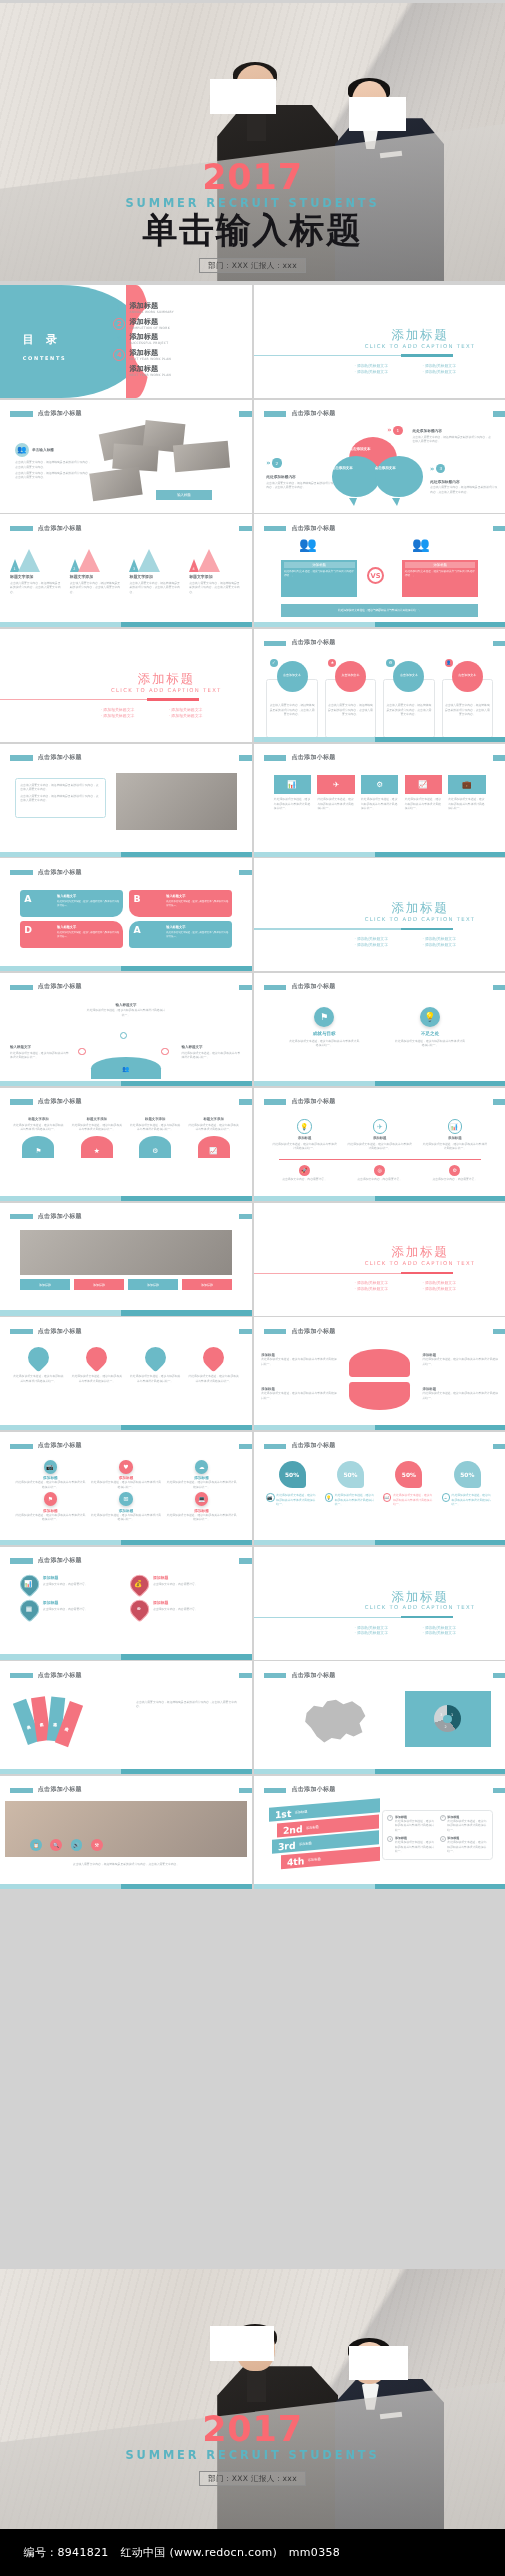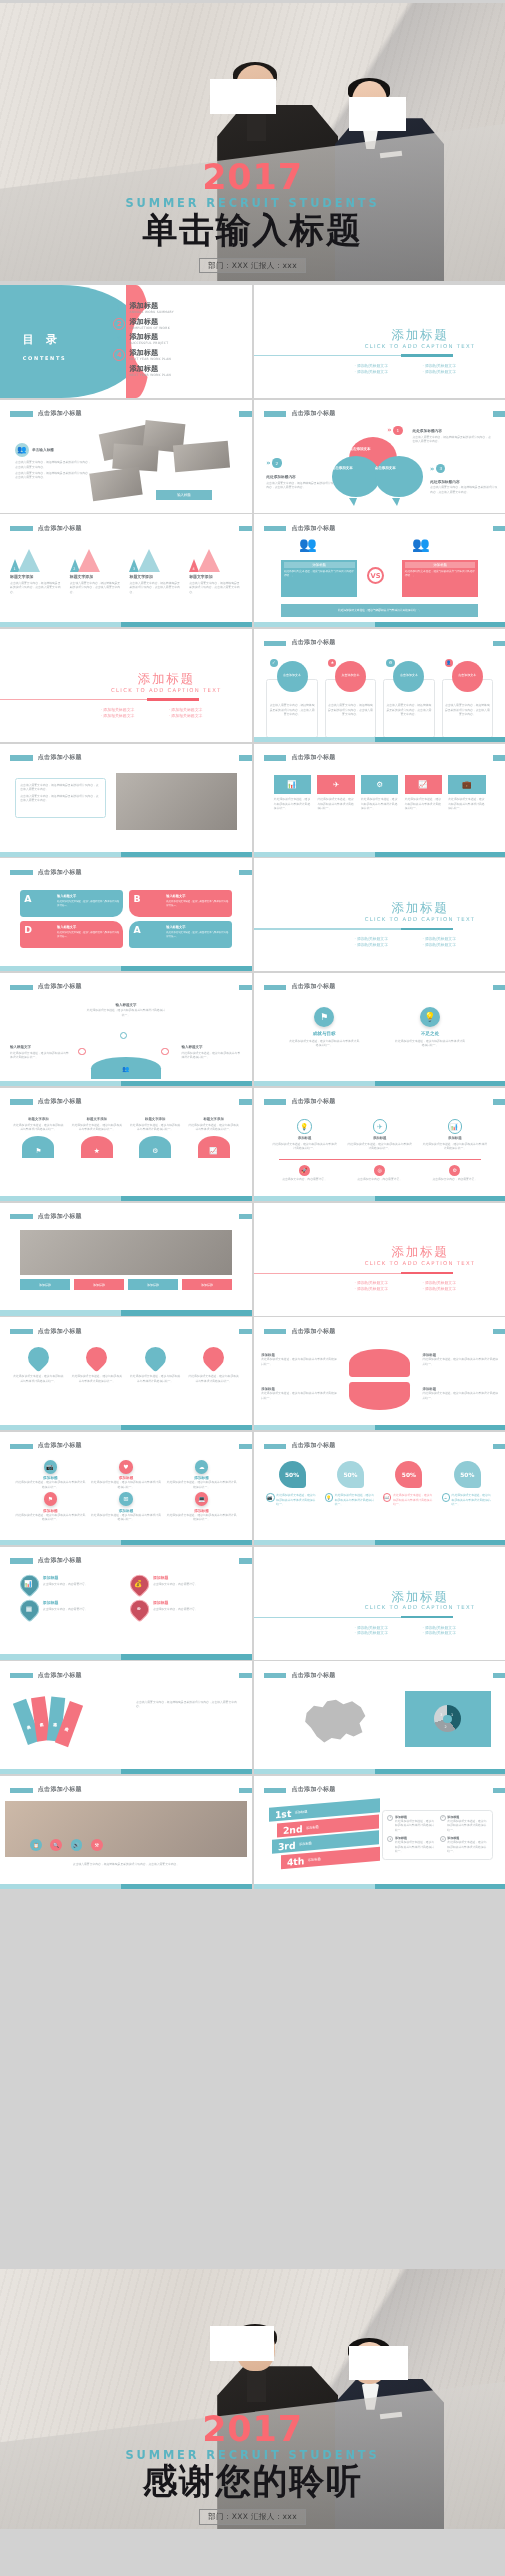--- a/index.html
+++ b/index.html
@@ -1121,22 +1121,26 @@
         <div class="pocket"></div>
         <div class="hair"></div>
         <div class="head"></div>
     </div>
     <div class="censor" style="left:210px;top:57px;width:64px;height:35px;"></div>
     <div class="censor" style="left:349px;top:77px;width:59px;height:34px;"></div>
     <div class="hero-diag"></div>
     <div class="hero-txt" style="top:143px;">
       <div class="hero-year" style="font-size:35px;">2017</div>
       <div class="hero-sub" style="font-size:11.4px;margin-top:0.8px;">SUMMER RECRUIT STUDENTS</div>
-      <div class="hero-main" style="font-size:35px;margin-top:1.7px;">感谢您的聆听</div>
       <div style="margin-top:5.9px;">
         <span class="hero-meta" style="font-size:7.6px;">部门：XXX  汇报人：xxx</span>
       </div>
     </div>
   </div>
 
+  <div class="wm">
+    <span>编号：8941821</span>
+    <span>红动中国 (www.redocn.com)</span>
+    <span>mm0358</span>
+  </div>
 
 </div>
 
 
 </body></html>

